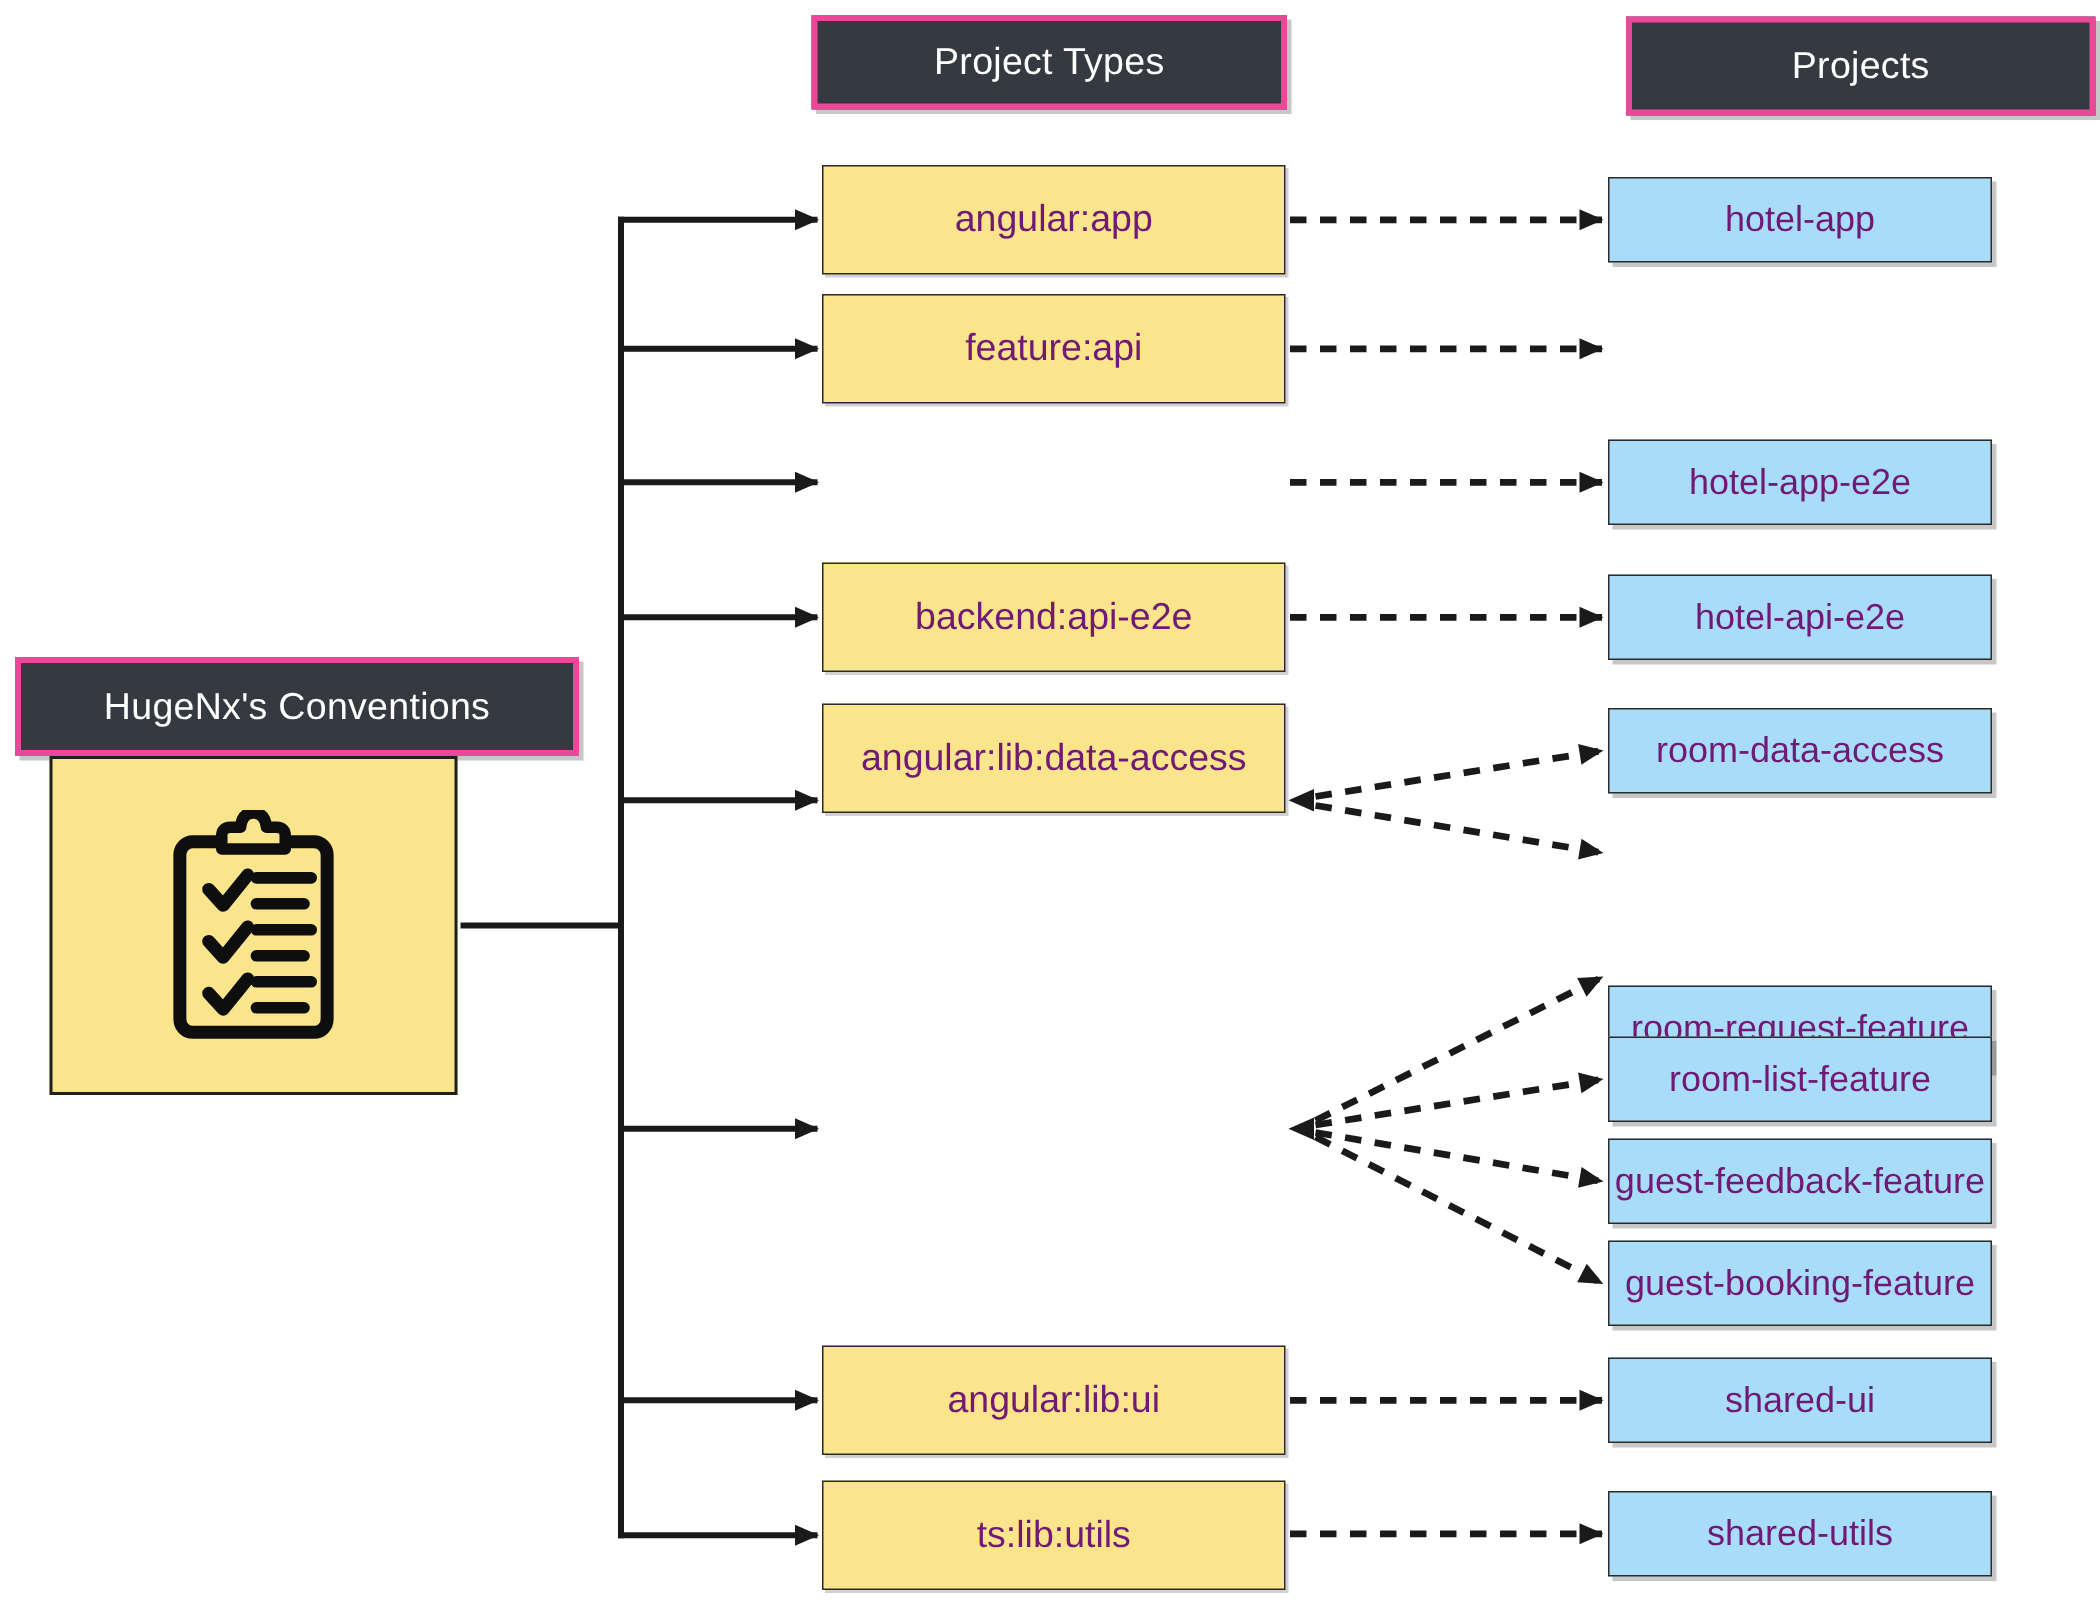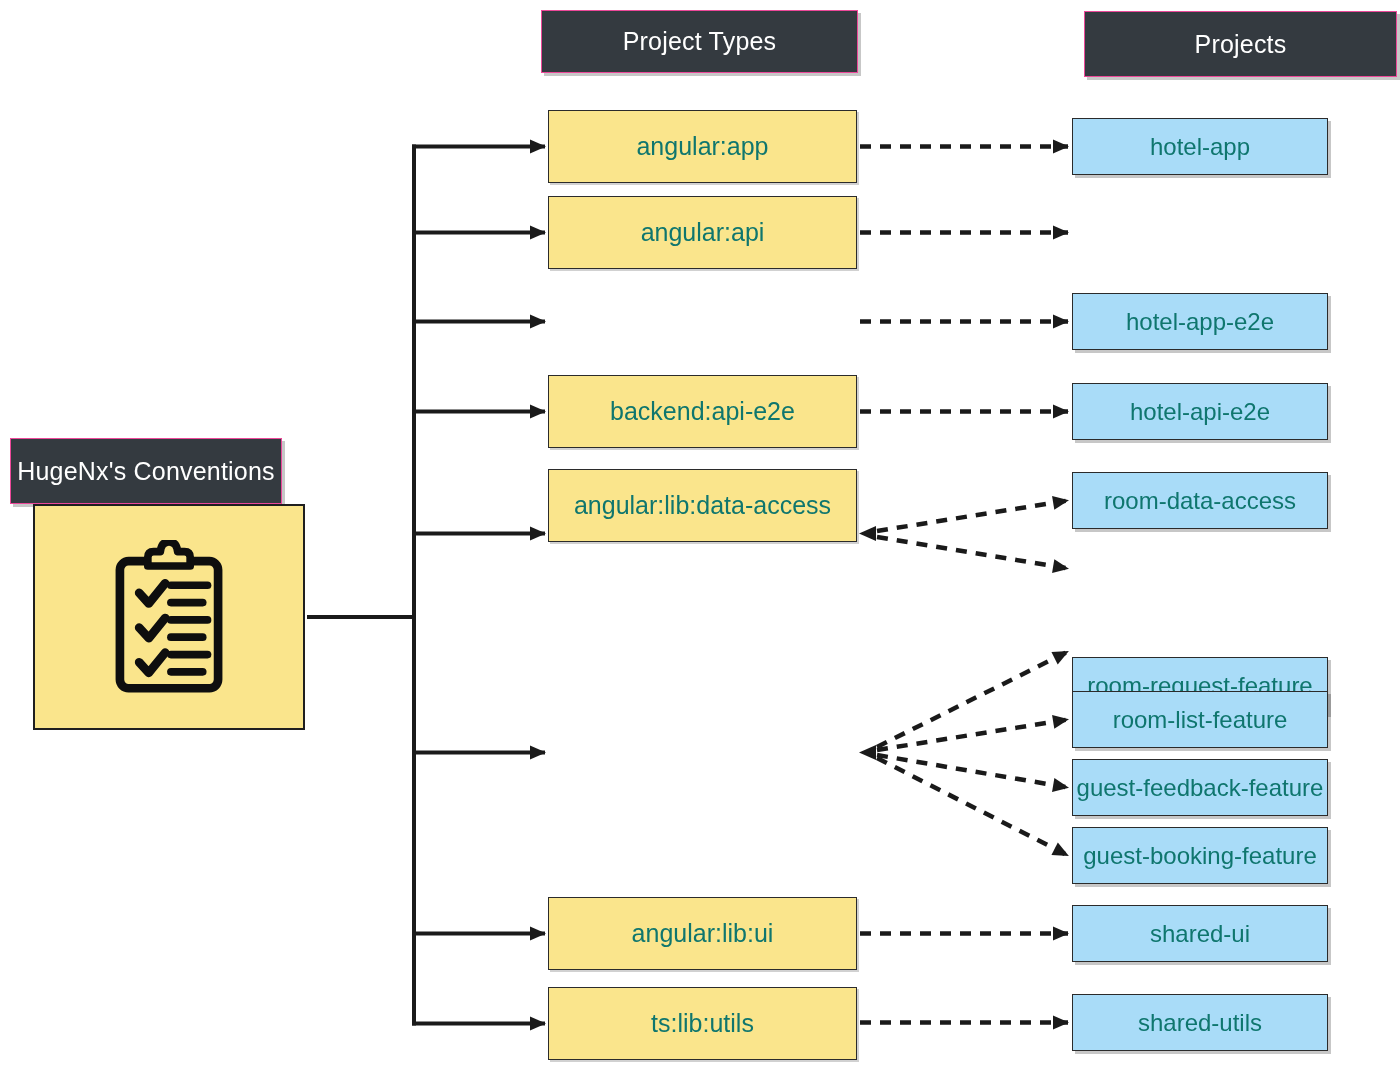--- a/index.html
+++ b/index.html
@@ -20,39 +20,39 @@
   .wires{position:absolute;left:0;top:0;pointer-events:none;}
   .wires line,.wires path.wire{stroke:var(--line);fill:none;}
   .solid-wire{stroke-width:4;}
   .dashed-wire{stroke-width:4.5;stroke-dasharray:11 9;}
   .arrowfill{fill:var(--line);stroke:none;}
 
   .hdr{
     position:absolute;background:var(--header-bg);color:var(--header-text);
     display:flex;align-items:center;justify-content:center;
     font-size:25px;letter-spacing:.2px;
-    border:1px solid #ec4899;box-shadow:3px 3px 0 rgba(0,0,0,.22);
+    border:4px solid #ec4899;box-shadow:3px 3px 0 rgba(0,0,0,.22);
     box-sizing:border-box;
   }
-  #h-conv{left:10px;top:438px;width:272px;height:66px;}
+  #h-conv{left:10px;top:438px;width:376px;height:66px;}
   #h-types{left:541px;top:10px;width:317px;height:63px;}
   #h-projects{left:1084px;top:11px;width:313px;height:66px;}
 
   .conv-box{
     position:absolute;left:33px;top:504px;width:272px;height:226px;
     background:var(--type-fill);border:2.5px solid #1F1F1F;box-sizing:border-box;
     display:flex;align-items:center;justify-content:center;
   }
   .clip-icon{display:block;}
   .clip-icon .stroke{stroke:#0E0E0E;fill:none;}
   .clip-icon .clipfill{fill:var(--type-fill);}
 
   .box{
     position:absolute;display:flex;align-items:center;justify-content:center;
-    box-sizing:border-box;color:#0f766e;white-space:nowrap;
+    box-sizing:border-box;color:#701a75;white-space:nowrap;
   }
   .type{
     left:548px;width:309px;height:73px;font-size:25px;
     background:var(--type-fill);border:1.5px solid var(--type-border);
     box-shadow:2px 2px 0 rgba(0,0,0,.18);
   }
   .proj{
     left:1072px;width:256px;height:57px;font-size:24px;
     background:var(--project-fill);border:1.5px solid var(--project-border);
     box-shadow:3px 3px 0 rgba(0,0,0,.22);
@@ -121,21 +121,21 @@
         <line class="stroke" x1="62" y1="83" x2="100" y2="83" stroke-width="8"></line>
         <line class="stroke" x1="62" y1="101" x2="95" y2="101" stroke-width="8"></line>
         <path class="stroke" d="M29,127 l10,11 l17,-21" stroke-width="9"></path>
         <line class="stroke" x1="62" y1="119" x2="100" y2="119" stroke-width="8"></line>
         <line class="stroke" x1="62" y1="137" x2="95" y2="137" stroke-width="8"></line>
       </g>
     </svg>
   </div>
 
   <div class="box type" style="top:110px">angular:app</div>
-  <div class="box type" style="top:196px">angular:api</div>
+  <div class="box type" style="top:196px">feature:api</div>
   <div class="box type" style="top:375px">backend:api-e2e</div>
   <div class="box type" style="top:469px">angular:lib:data-access</div>
   <div class="box type" style="top:897px">angular:lib:ui</div>
   <div class="box type" style="top:987px">ts:lib:utils</div>
 
   <div class="box proj" style="top:118px">hotel-app</div>
   <div class="box proj" style="top:293px">hotel-app-e2e</div>
   <div class="box proj" style="top:383px">hotel-api-e2e</div>
   <div class="box proj" style="top:472px">room-data-access</div>
   <div class="box proj" style="top:657px">room-request-feature</div>

